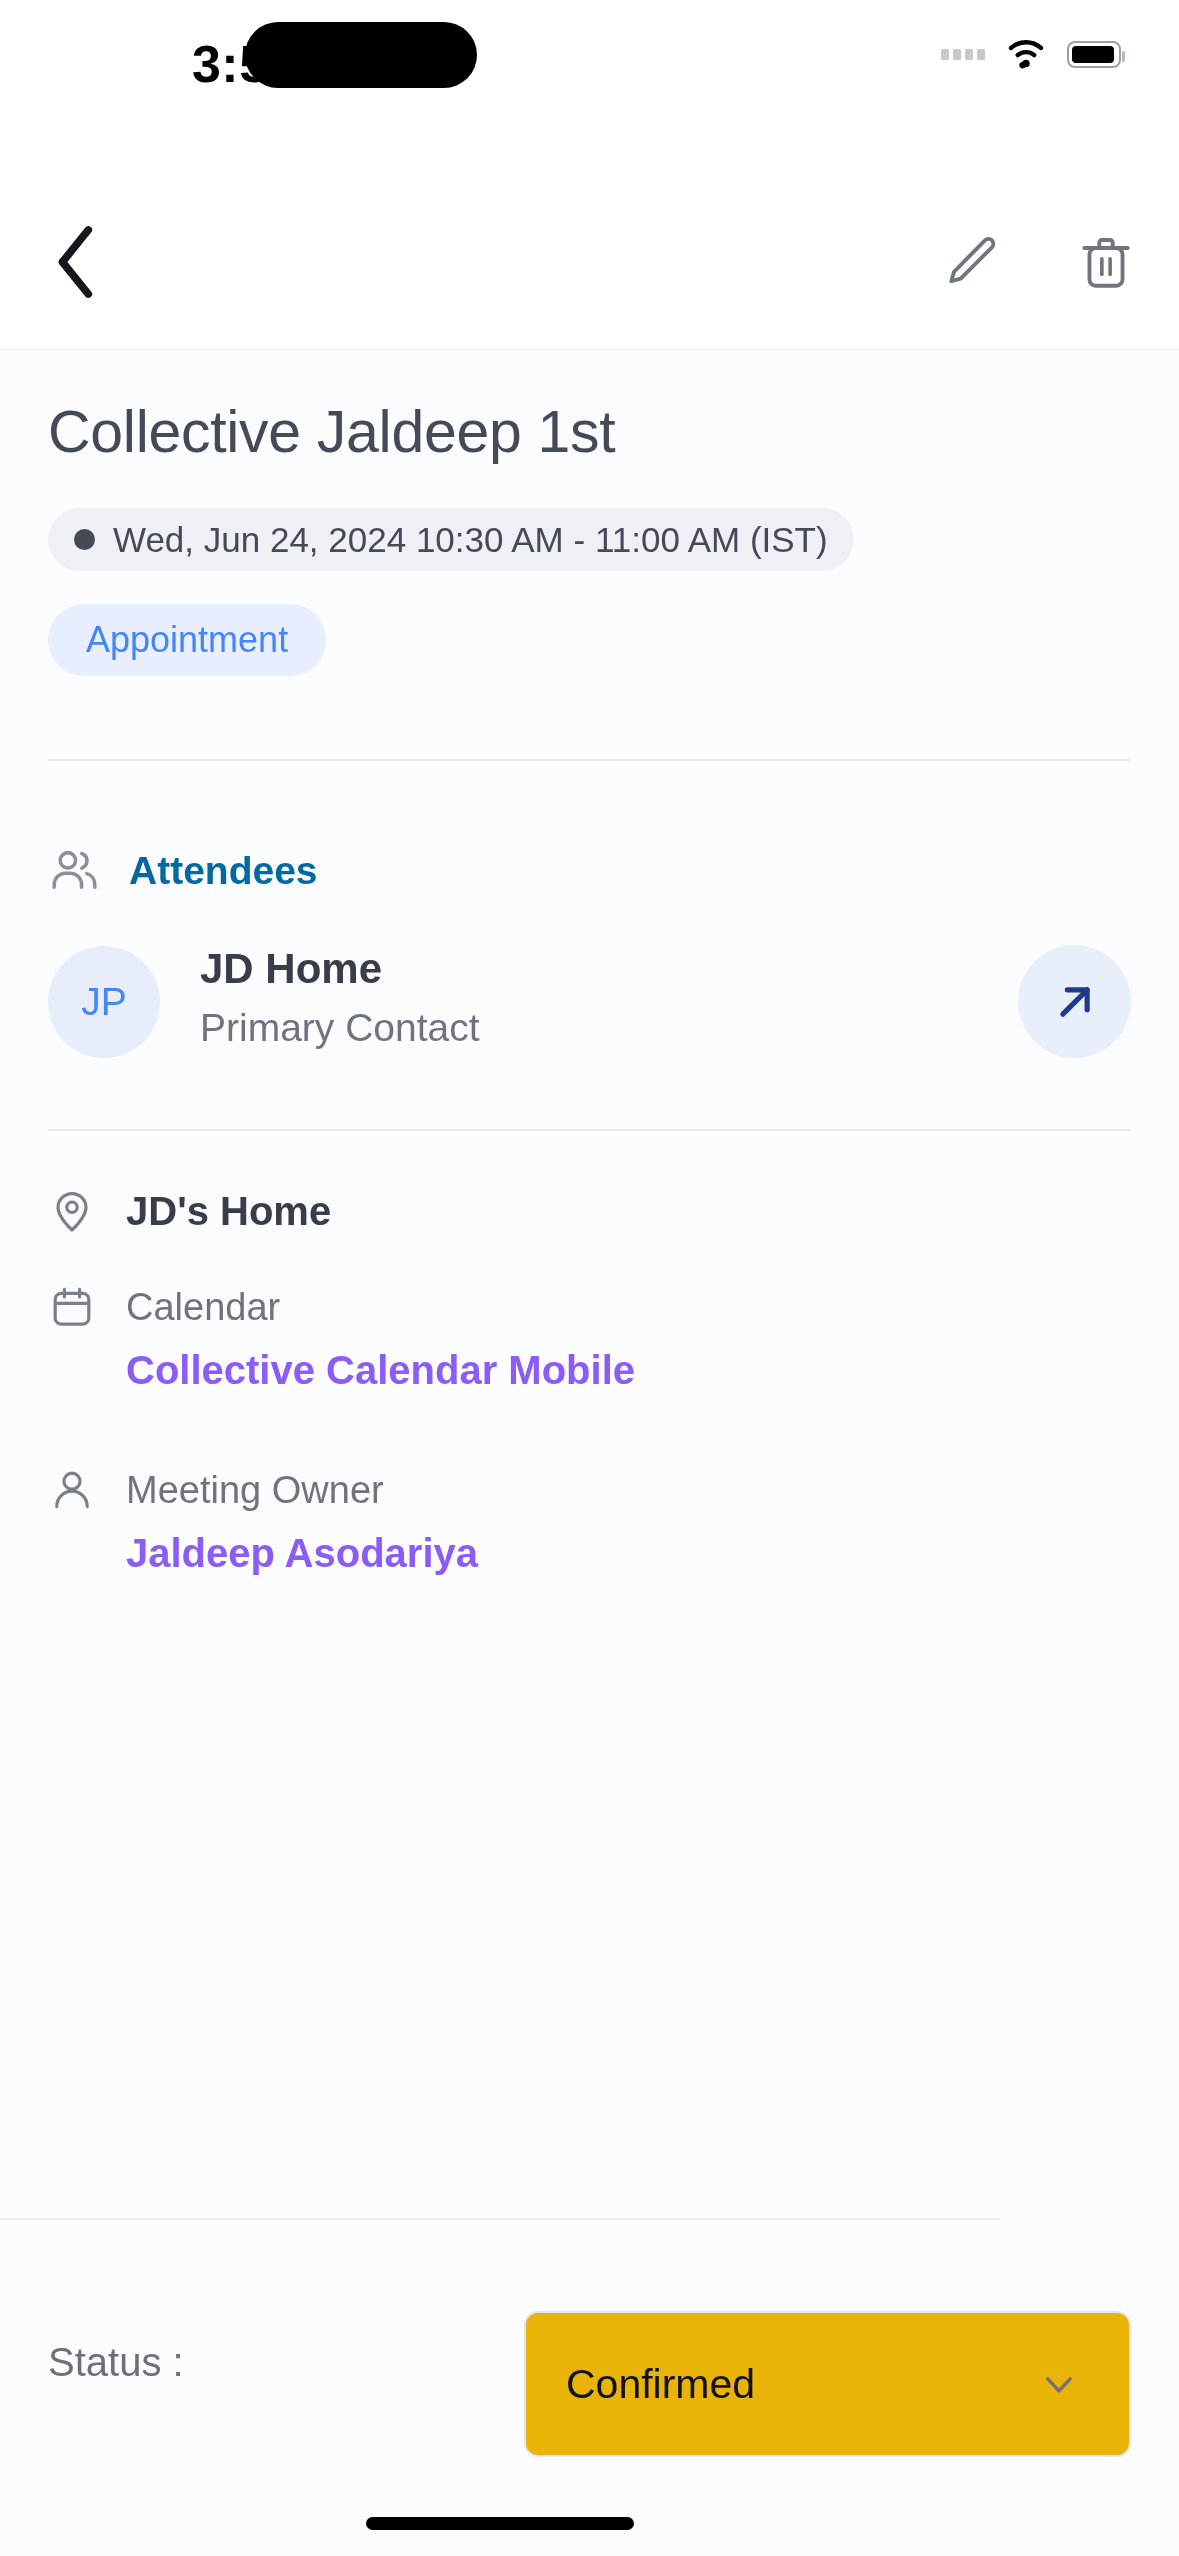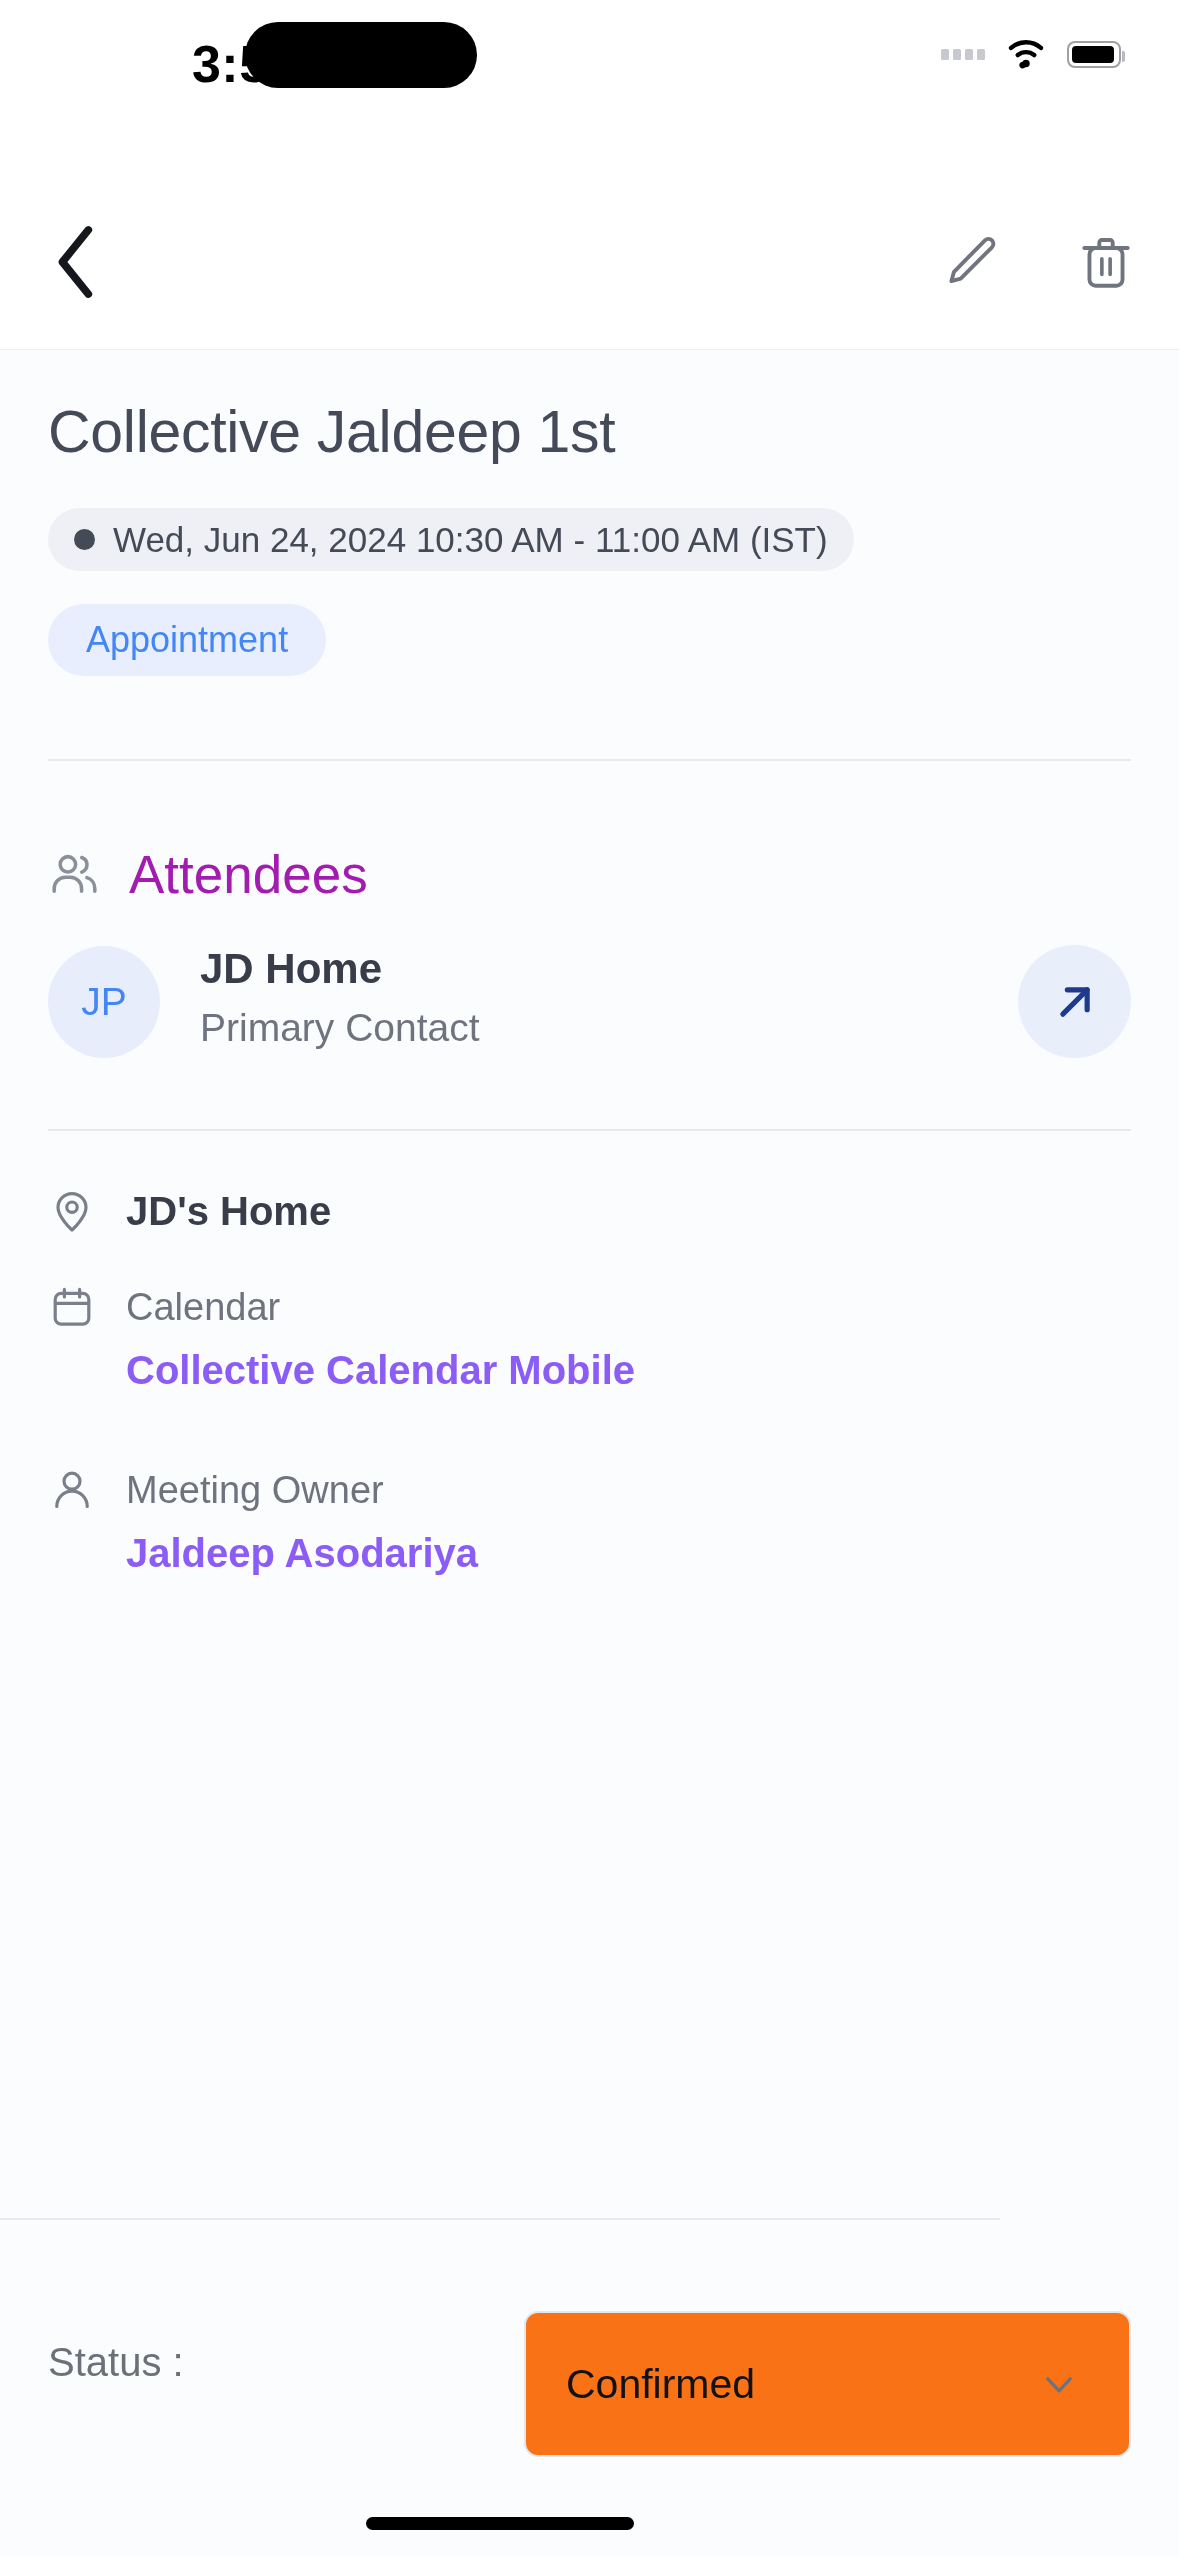--- a/index.html
+++ b/index.html
@@ -129,21 +129,21 @@
   }
   .rule.r1 { top:409px; }
   .rule.r2 { top:779px; }
 
   
   .att-head {
     position:absolute; left:48px; top:494px;
     display:flex; align-items:center; gap:28px;
   }
   .att-head .lbl {
-    font-size:53px; font-weight:400; color:#a21caf;
+    font-size:39px; font-weight:700; color:#0369a1;
     white-space:nowrap;
   }
 
   
   .att-row {
     position:absolute; left:48px; top:593px;
     width:1083px; height:118px;
   }
   .avatar {
     position:absolute; left:0; top:3px;
@@ -205,21 +205,21 @@
     border-top:2px solid #e8eaf1;
   }
   .status-label {
     position:absolute; left:48px; top:120px;
     font-size:40px; font-weight:400; color:#6b7079;
     white-space:nowrap;
   }
   .status-select {
     position:absolute; left:524px; top:91px;
     width:607px; height:146px;
-    background:#f97316;
+    background:#eab308;
     border:2px solid #e4e6ee; border-radius:14px;
     display:flex; align-items:center; justify-content:space-between;
     padding:0 46px 0 40px;
   }
   .status-select .val {
     font-size:41px; font-weight:400; color:#111318;
     white-space:nowrap;
   }
   .home-ind {
     position:absolute; left:50%; transform:translateX(-50%);

